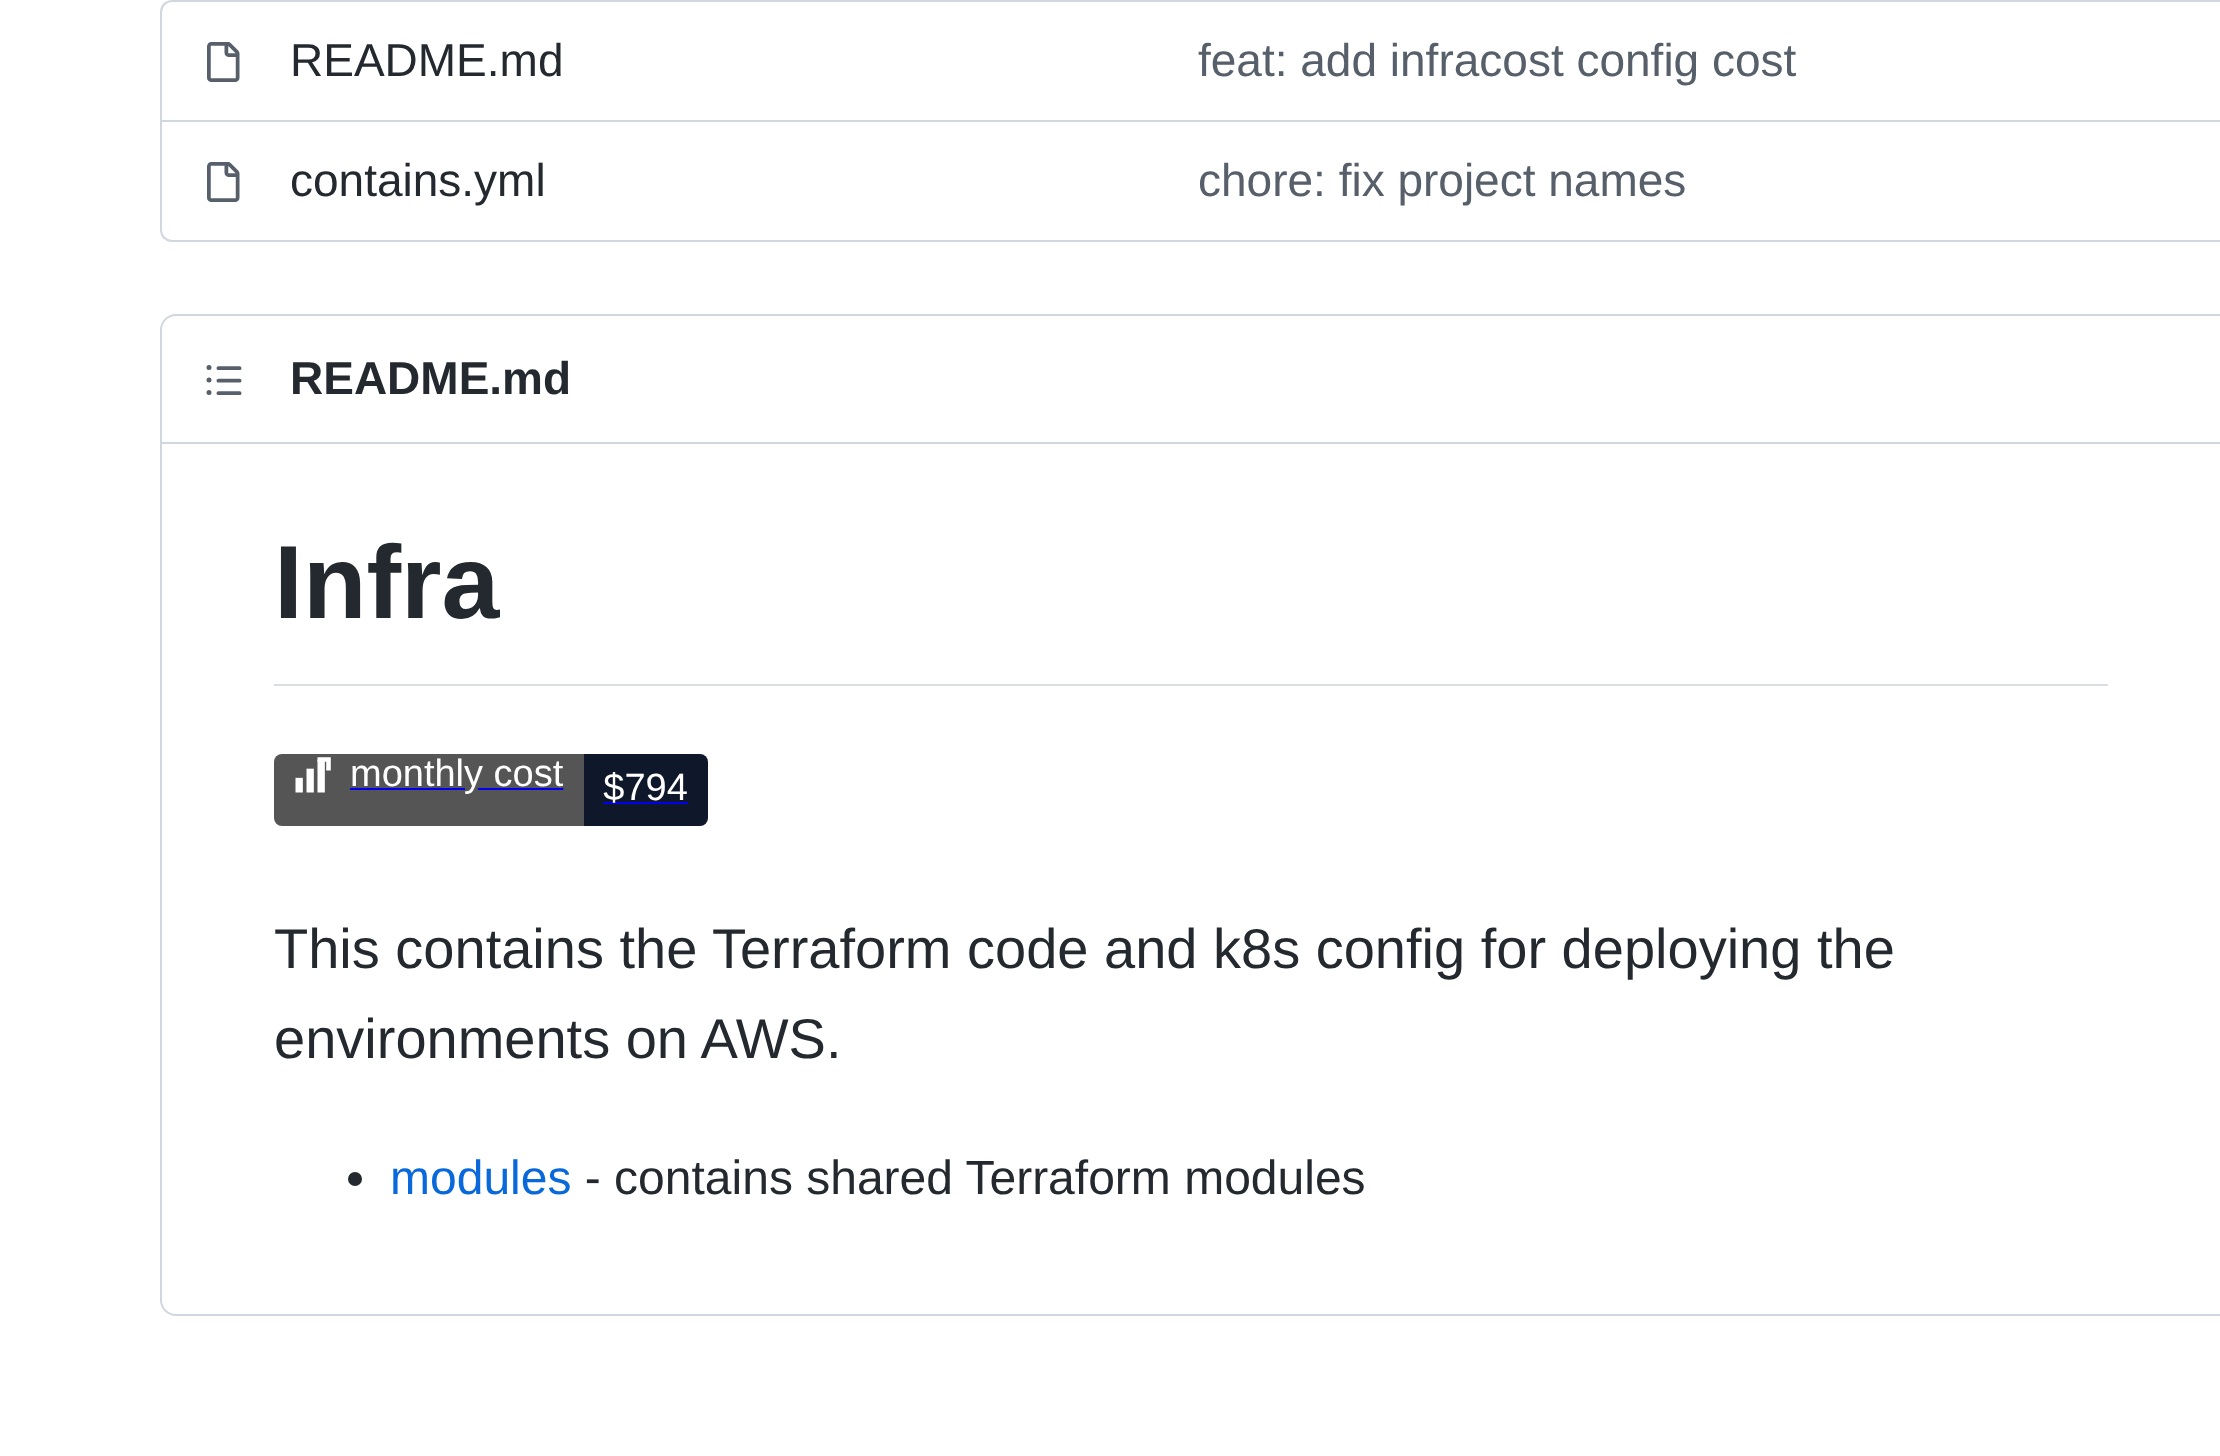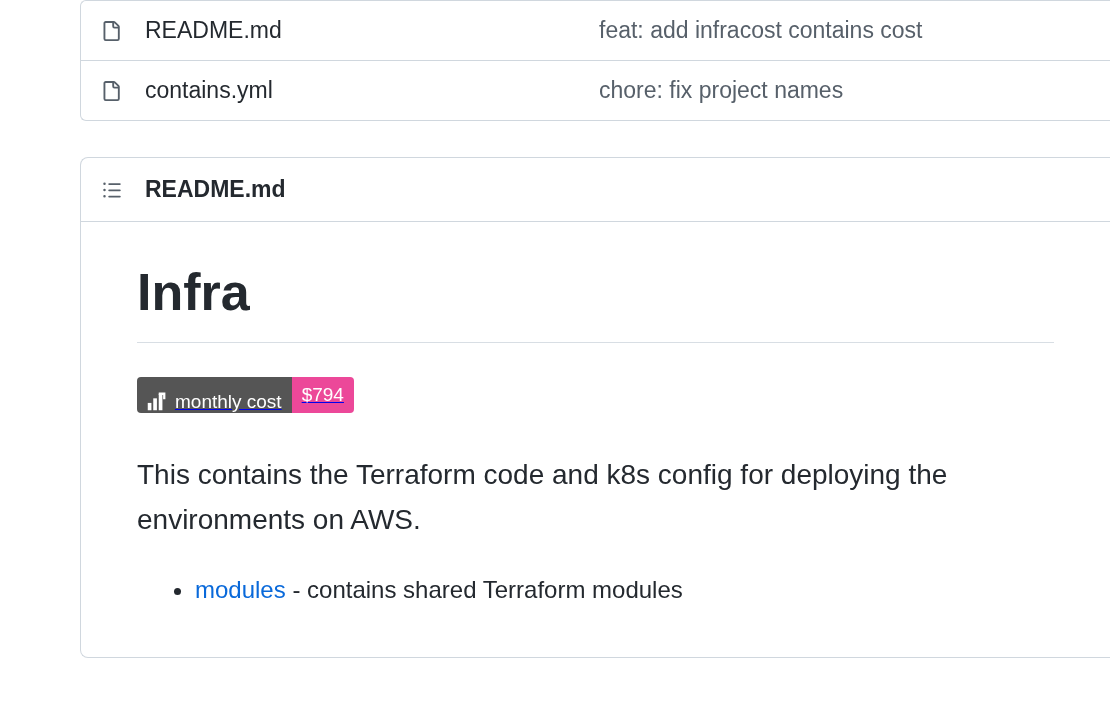--- a/index.html
+++ b/index.html
@@ -104,34 +104,34 @@
       align-items: stretch;
       border-radius: 4px;
       overflow: hidden;
       height: 36px;
       font-size: 19px;
       font-weight: 500;
       margin-bottom: 40px;
     }
     .badge-left {
       display: flex;
-      align-items: flex-end;
+      align-items: flex-start;
       background: #555555;
       color: #ffffff;
       padding: 0 10px 0 8px;
       gap: 8px;
     }
     .badge-icon {
       width: 22px;
       height: 22px;
     }
     .badge-right {
       display: flex;
       align-items: center;
-      background: #ec4899;
+      background: #0f172a;
       color: #ffffff;
       padding: 0 10px;
     }
     .readme-text {
       font-size: 28px;
       line-height: 1.6;
       color: #24292f;
       margin-bottom: 28px;
     }
     .readme-list {
@@ -155,21 +155,21 @@
   <div class="file-row">
     <span class="file-icon">
       <svg viewBox="0 0 16 16" fill="currentColor" width="20" height="24">
         <path d="M2 1.75C2 .784 2.784 0 3.75 0h6.586c.464 0 .909.184 1.237.513l2.914 2.914c.329.328.513.773.513 1.237v9.586A1.75 1.75 0 0113.25 16h-9.5A1.75 1.75 0 012 14.25V1.75zm1.75-.25a.25.25 0 00-.25.25v12.5c0 .138.112.25.25.25h9.5a.25.25 0 00.25-.25V6h-2.75A1.75 1.75 0 019 4.25V1.5H3.75zm6.75.062V4.25c0 .138.112.25.25.25h2.688a.252.252 0 00-.011-.013L10.513 1.573a.248.248 0 00-.013-.011z"></path>
       </svg>
     </span>
     <div class="file-name">
       <a href="#">README.md</a>
     </div>
     <div class="commit-msg">
-      <a href="#">feat: add infracost contains cost</a>
+      <a href="#">feat: add infracost config cost</a>
     </div>
   </div>
   <div class="file-row">
     <span class="file-icon">
       <svg viewBox="0 0 16 16" fill="currentColor" width="20" height="24">
         <path d="M2 1.75C2 .784 2.784 0 3.75 0h6.586c.464 0 .909.184 1.237.513l2.914 2.914c.329.328.513.773.513 1.237v9.586A1.75 1.75 0 0113.25 16h-9.5A1.75 1.75 0 012 14.25V1.75zm1.75-.25a.25.25 0 00-.25.25v12.5c0 .138.112.25.25.25h9.5a.25.25 0 00.25-.25V6h-2.75A1.75 1.75 0 019 4.25V1.5H3.75zm6.75.062V4.25c0 .138.112.25.25.25h2.688a.252.252 0 00-.011-.013L10.513 1.573a.248.248 0 00-.013-.011z"></path>
       </svg>
     </span>
     <div class="file-name">
       <a href="#">contains.yml</a>

